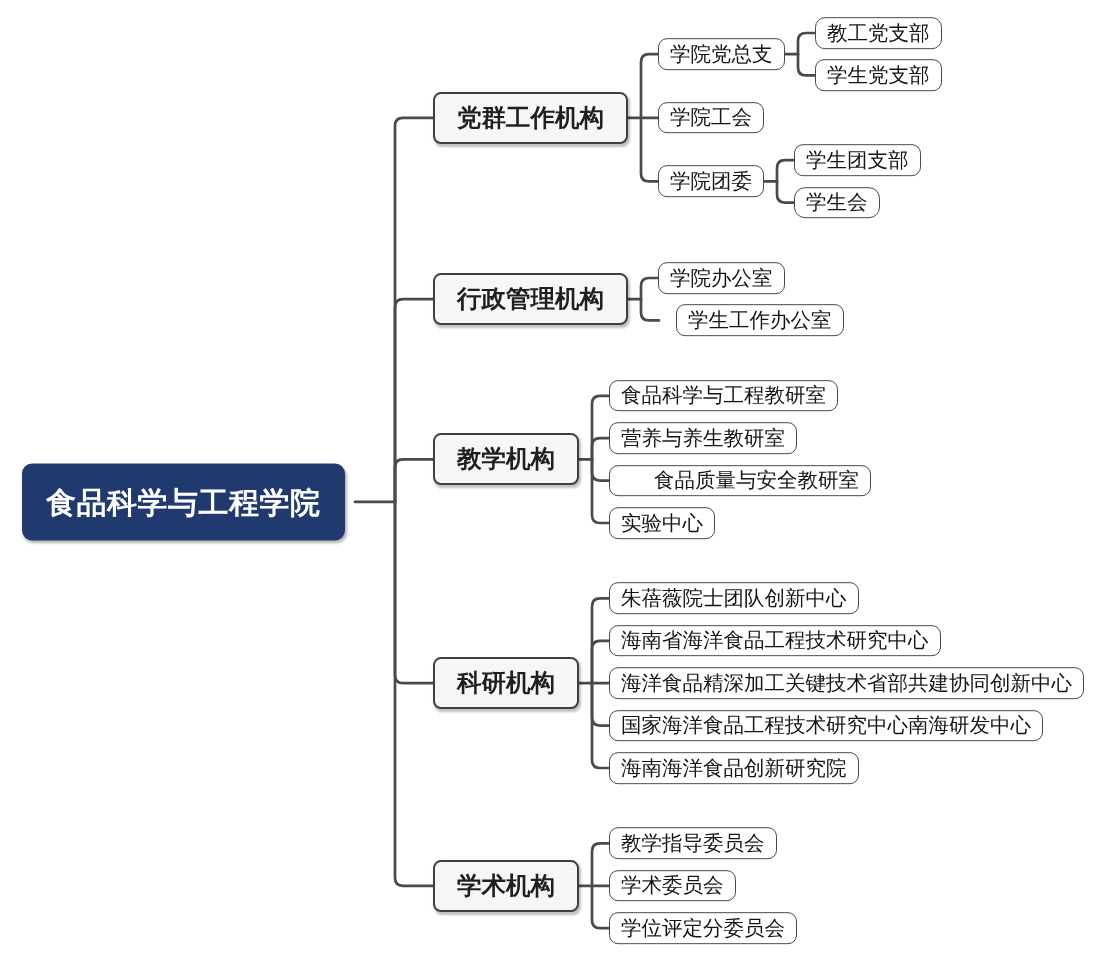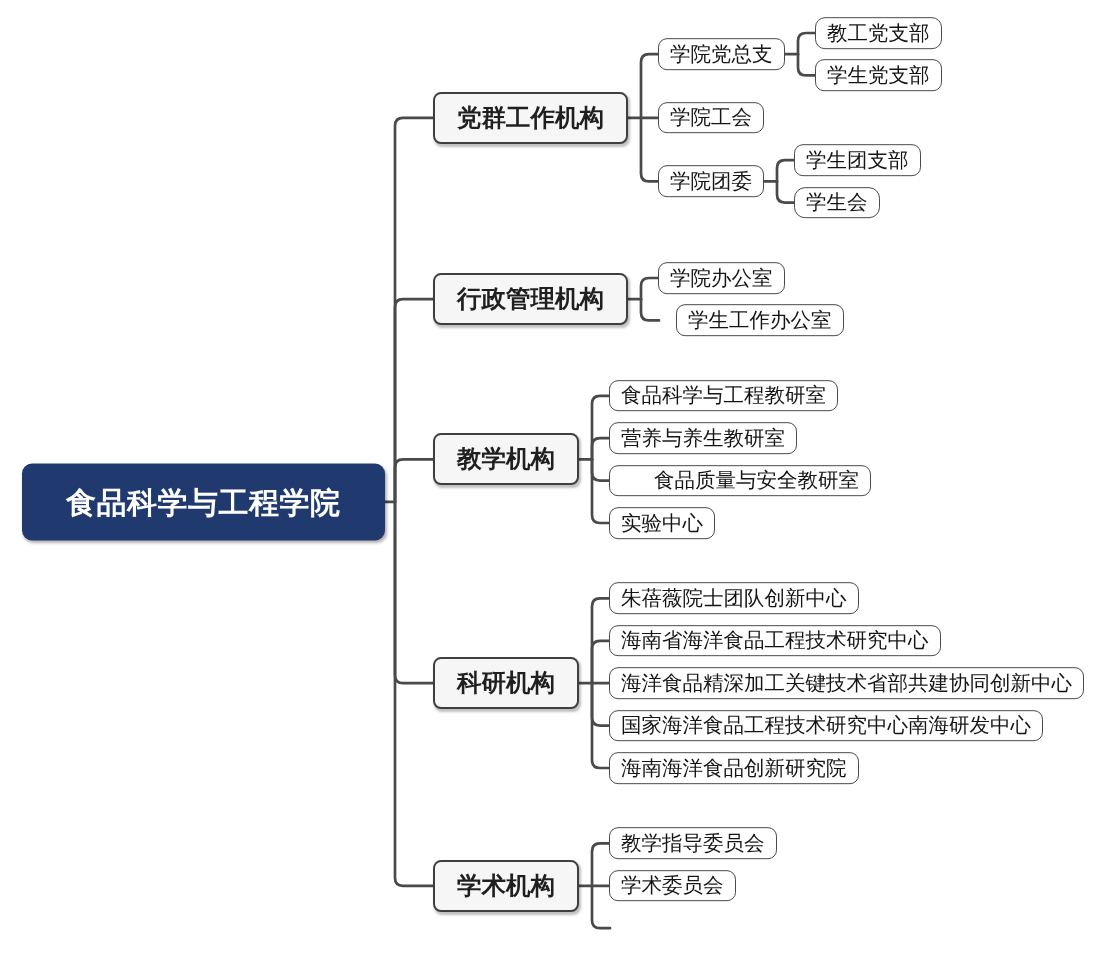--- a/index.html
+++ b/index.html
@@ -25,21 +25,21 @@
     transform: translateY(-50%);
     white-space: nowrap;
     box-sizing: border-box;
     line-height: 1.3;
   }
   .root-node {
     background: #203A6F;
     color: #ffffff;
     font-size: 30px;
     font-weight: bold;
-    padding: 19px 44px;
+    padding: 19px 24px;
     border-radius: 10px;
     box-shadow: 1.5px 2.5px 3px rgba(0,0,0,0.30);
     letter-spacing: 0.5px;
   }
   .branch-node {
     background: #F6F6F6;
     color: #1F1F1F;
     font-size: 24.5px;
     font-weight: bold;
     padding: 8px 22px;
@@ -117,13 +117,14 @@
     <div class="node child-node" style="left: 609px; top: 523px;">实验中心</div>
     <div class="node branch-node" style="left: 433px; top: 683.2px;">科研机构</div>
     <div class="node child-node" style="left: 609px; top: 598.4px;">朱蓓薇院士团队创新中心</div>
     <div class="node child-node" style="left: 609px; top: 640.8px;">海南省海洋食品工程技术研究中心</div>
     <div class="node child-node" style="left: 609px; top: 683.2px;">海洋食品精深加工关键技术省部共建协同创新中心</div>
     <div class="node child-node" style="left: 609px; top: 725.6px;">国家海洋食品工程技术研究中心南海研发中心</div>
     <div class="node child-node" style="left: 609px; top: 768px;">海南海洋食品创新研究院</div>
     <div class="node branch-node" style="left: 433px; top: 885.8px;">学术机构</div>
     <div class="node child-node" style="left: 609px; top: 843.4px;">教学指导委员会</div>
     <div class="node child-node" style="left: 609px; top: 885.8px;">学术委员会</div>
+    <div class="node child-node" style="left: 609px; top: 928.2px;">学位评定分委员会</div>
   </div>
 
 </body></html>

